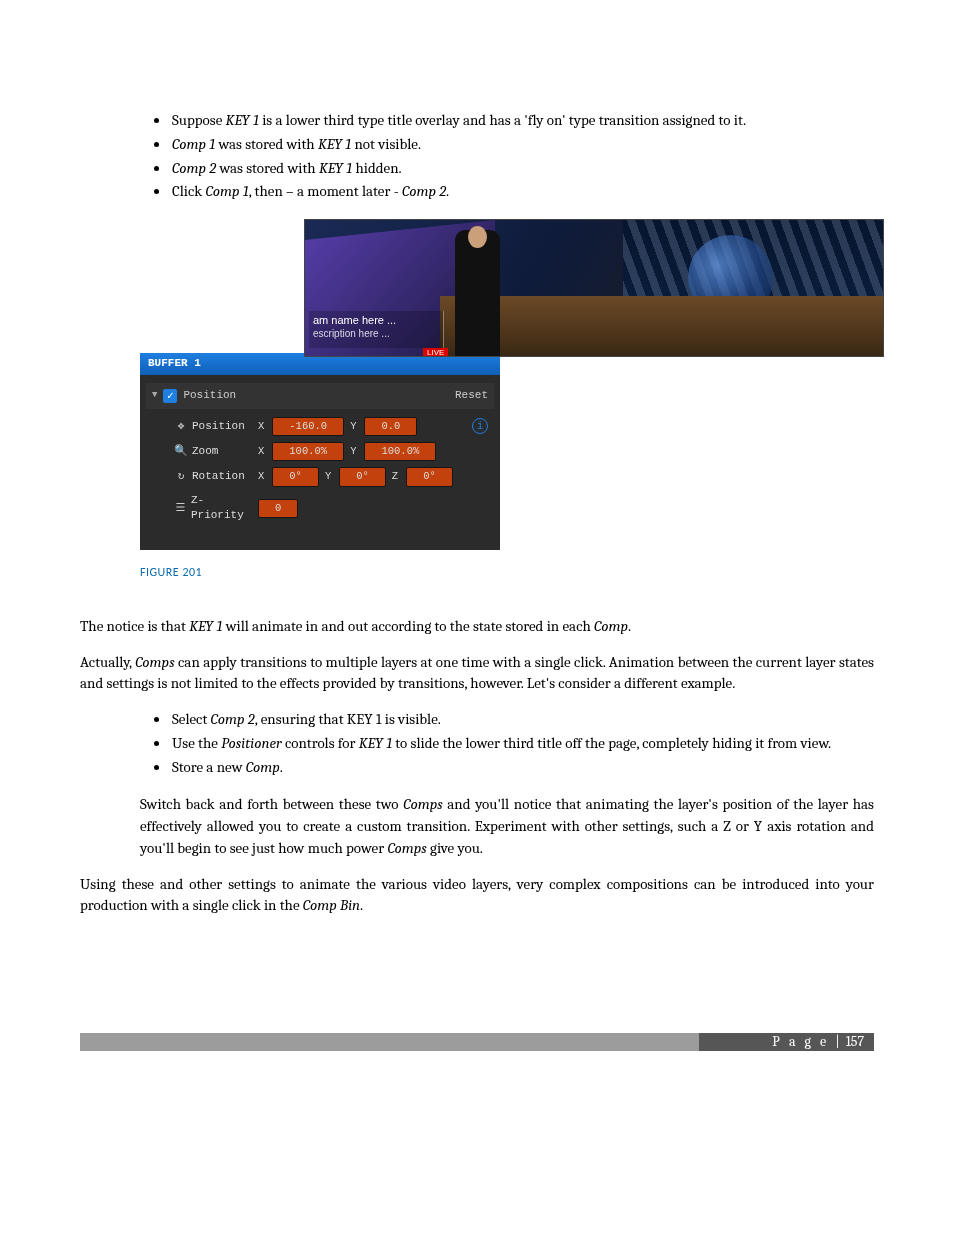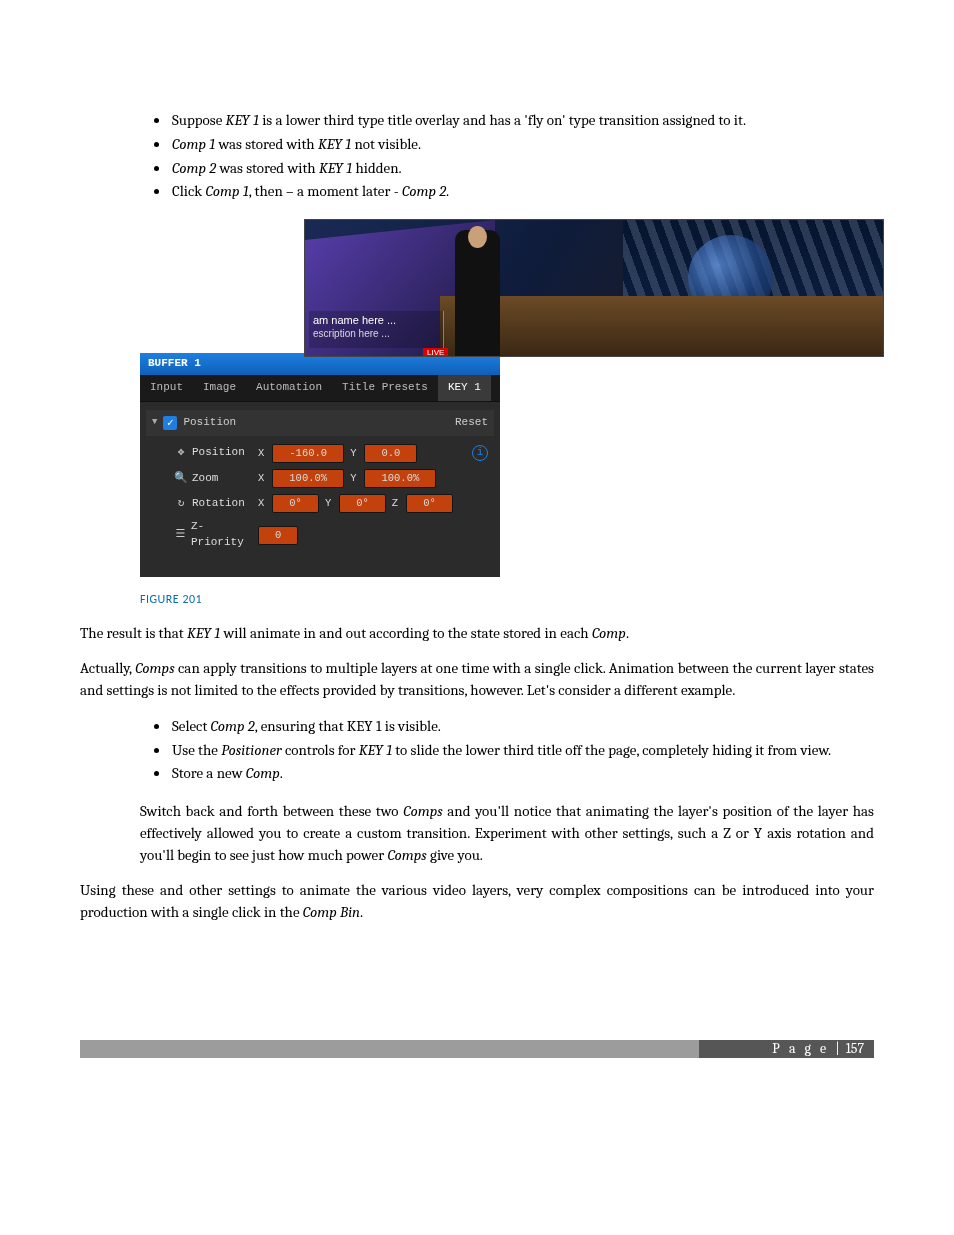--- a/index.html
+++ b/index.html
@@ -16,21 +16,21 @@
   .content { text-align: justify; }
   ul.bullet-list { list-style: disc; margin-left: 90px; margin-bottom: 16px; }
   ul.bullet-list li { margin-bottom: 2px; padding-left: 2px; }
   em { font-style: italic; }
   .fig-wrap { margin: 10px 0 8px 60px; }
   .fig-caption {
     color: #0a6aad;
     font-family: Calibri, Arial, sans-serif;
     font-size: 12px;
     letter-spacing: 0.5px;
-    margin: 14px 0 14px 60px;
+    margin: 14px 0 34px 60px;
   }
   p.body { margin: 0 0 14px 0; }
   p.ind { margin-left: 60px; }
   
   .shot {
     position: relative;
     width: 580px;
     height: 138px;
     background: linear-gradient(120deg,#1a2a55 0%, #0e1b3a 40%, #2b1f13 100%);
     overflow: hidden;
@@ -199,27 +199,20 @@
           </div>
           <div class="arrow">
             <div class="head"></div>
               <div class="shaft"></div>
           </div>
         </div>
       </div>
 
       <div class="panel">
         <div class="panel-title">BUFFER 1</div>
-        <div class="tabs">
-          <div class="tab">Input</div>
-          <div class="tab">Image</div>
-          <div class="tab">Automation</div>
-          <div class="tab">Title Presets</div>
-          <div class="tab active">KEY 1</div>
-        </div>
         <div class="sect">
           <div class="sect-left">
             <span class="tri">▼</span>
             <span class="chk">✓</span>
             <span>Position</span>
           </div>
           <span class="reset">Reset</span>
         </div>
         <div class="controls">
           <div class="row">
@@ -263,21 +256,21 @@
             <span class="valbox" style="min-width:26px;">0</span>
           </div>
         </div>
       </div>
     </div>
   </div>
 
   <div class="fig-caption">FIGURE 201</div>
 
   <p class="body">
-    <span>The result is that </span><em>KEY 1</em><span> will animate in and out according to the state stored in each </span><em>Comp</em><span>.</span>
+    <span>The notice is that </span><em>KEY 1</em><span> will animate in and out according to the state stored in each </span><em>Comp</em><span>.</span>
   </p>
 
   <p class="body">
     <span>Actually, </span><em>Comps</em><span> can apply transitions to multiple layers at one time with a single click.  Animation between the current layer states and settings is not limited to the effects provided by transitions, however.  Let's consider a different example.</span>
   </p>
 
   <ul class="bullet-list">
     <li><span>Select </span><em>Comp 2</em><span>, ensuring that KEY 1 is visible.</span></li>
     <li><span>Use the </span><em>Positioner</em><span> controls for </span><em>KEY 1</em><span> to slide the lower third title off the page, completely hiding it from view.</span></li>
     <li><span>Store a new </span><em>Comp</em><span>.</span></li>

